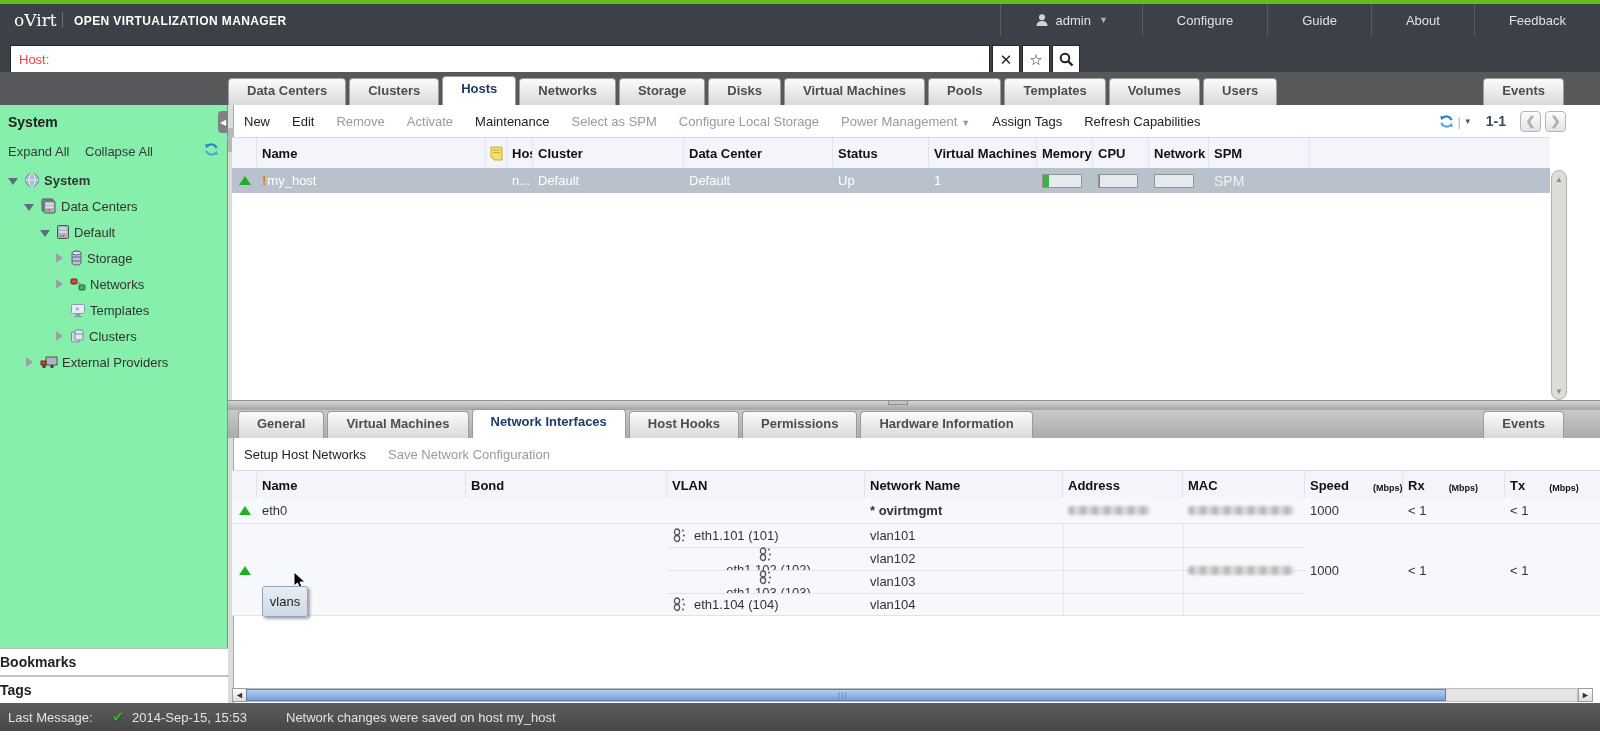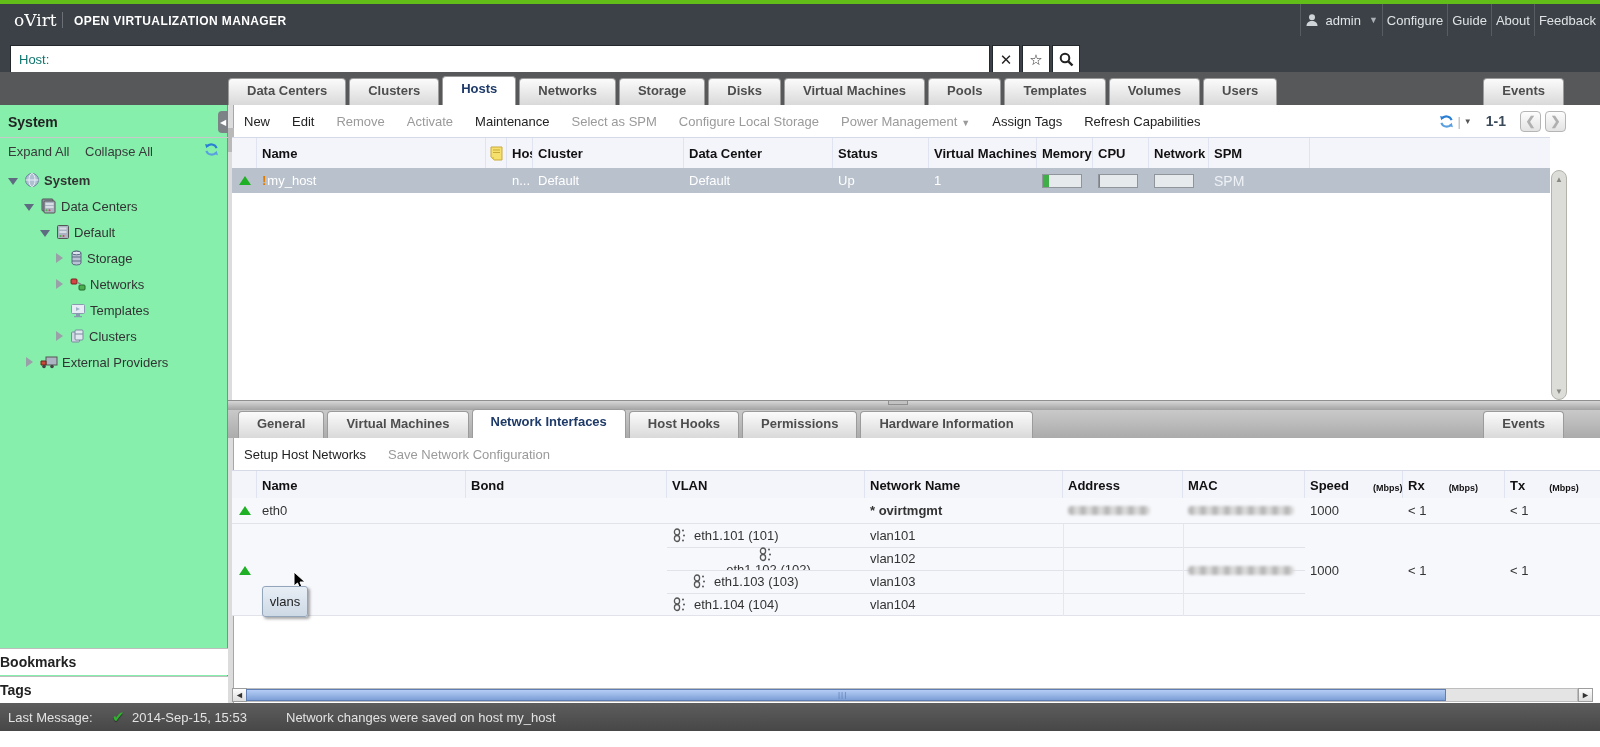--- a/index.html
+++ b/index.html
@@ -5,26 +5,26 @@
   html,body{margin:0;padding:0;background:#fff;}
   #app{position:relative;width:1600px;height:747px;font-family:"Liberation Sans",sans-serif;font-size:13px;color:#333;overflow:hidden;background:#fff;}
   .abs{position:absolute;}
   
   #green-strip{left:0;top:0;width:1600px;height:4px;background:#62bd19;}
   #topbar{left:0;top:4px;width:1600px;height:68px;background:#3b4146;}
   #logo{left:14px;top:6px;font-size:17px;color:#fff;font-family:"DejaVu Serif",serif;}
   #logo-sep{left:62px;top:8px;width:1px;height:16px;background:#6a7075;}
   #product{left:74px;top:10px;font-size:12px;font-weight:bold;color:#fff;letter-spacing:.4px;}
   #user-menu{right:0;top:0;height:32px;display:flex;align-items:stretch;color:#dfe3e6;font-size:13px;}
-  .umi{display:flex;align-items:center;padding:0 4px;border-left:1px solid #565c61;cursor:pointer;}
+  .umi{display:flex;align-items:center;padding:0 34px;border-left:1px solid #565c61;cursor:pointer;}
   .umi svg{margin-right:7px;}
   .caret{margin-left:8px;font-size:9px;color:#aab0b5;}
   
   #search-box{left:10px;top:41px;width:978px;height:27px;background:#fff;border:1px solid #23282c;}
-  #search-input{width:100%;height:100%;border:0;outline:none;padding:0 8px;font-size:13px;font-family:"Liberation Sans",sans-serif;color:#0f766e;box-sizing:border-box;}
+  #search-input{width:100%;height:100%;border:0;outline:none;padding:0 8px;font-size:13px;font-family:"Liberation Sans",sans-serif;color:#ef4444;box-sizing:border-box;}
   .sbtn{top:41px;width:28px;height:29px;background:#fff;border:1px solid #23282c;display:flex;align-items:center;justify-content:center;font-size:15px;color:#222;cursor:pointer;box-sizing:border-box;}
   
   #maintab-bar{left:0;top:72px;width:1600px;height:33px;background:#56585a;}
   .tabrow{position:absolute;left:228px;bottom:0;display:flex;align-items:flex-end;}
   .tab{height:22px;padding:4px 18px 0 18px;margin-right:3px;background:linear-gradient(#fbfbfb,#d9d9d9);border:1px solid #9b9b9b;border-bottom:none;border-radius:4px 4px 0 0;font-weight:bold;color:#4d4d4d;font-size:13px;cursor:pointer;white-space:nowrap;}
   .tab.active{background:#fff;color:#1e3a68;height:24px;}
   .tab-events{position:absolute;right:33px;bottom:0;}
   
   #sidebar{left:0;top:105px;width:228px;height:598px;background:#86efac;border-right:1px solid #8a8a8a;box-sizing:border-box;}
   #sb-title{left:8px;top:9px;font-size:14px;font-weight:bold;color:#222;}
@@ -516,21 +516,21 @@
             <circle cx="11" cy="2.5" r="1" fill="#555"></circle>
             <circle cx="12" cy="7.5" r="1" fill="#555"></circle>
             <circle cx="11" cy="12.5" r="1" fill="#555"></circle>
           </svg>
         </span>
       <span>eth1.102 (102)</span>
     </div>
     <div class="bcell" style="left:633px;width:198px;top:23px;height:23px;">
         <span>vlan102</span>
       </div>
-    <div class="bcell" style="left:455px;width:198px;top:46px;height:23px;">
+    <div class="bcell" style="left:435px;width:198px;top:46px;height:23px;flex-direction:column;">
       <span class="chain">
           <svg width="14" height="15" viewBox="0 0 14 15">
             <ellipse cx="5" cy="4" rx="2.6" ry="3" fill="none" stroke="#555" stroke-width="1.3"></ellipse>
             <ellipse cx="5" cy="10.5" rx="2.6" ry="3" fill="none" stroke="#555" stroke-width="1.3"></ellipse>
             <circle cx="11" cy="2.5" r="1" fill="#555"></circle>
             <circle cx="12" cy="7.5" r="1" fill="#555"></circle>
             <circle cx="11" cy="12.5" r="1" fill="#555"></circle>
           </svg>
         </span>
       <span>eth1.103 (103)</span>

